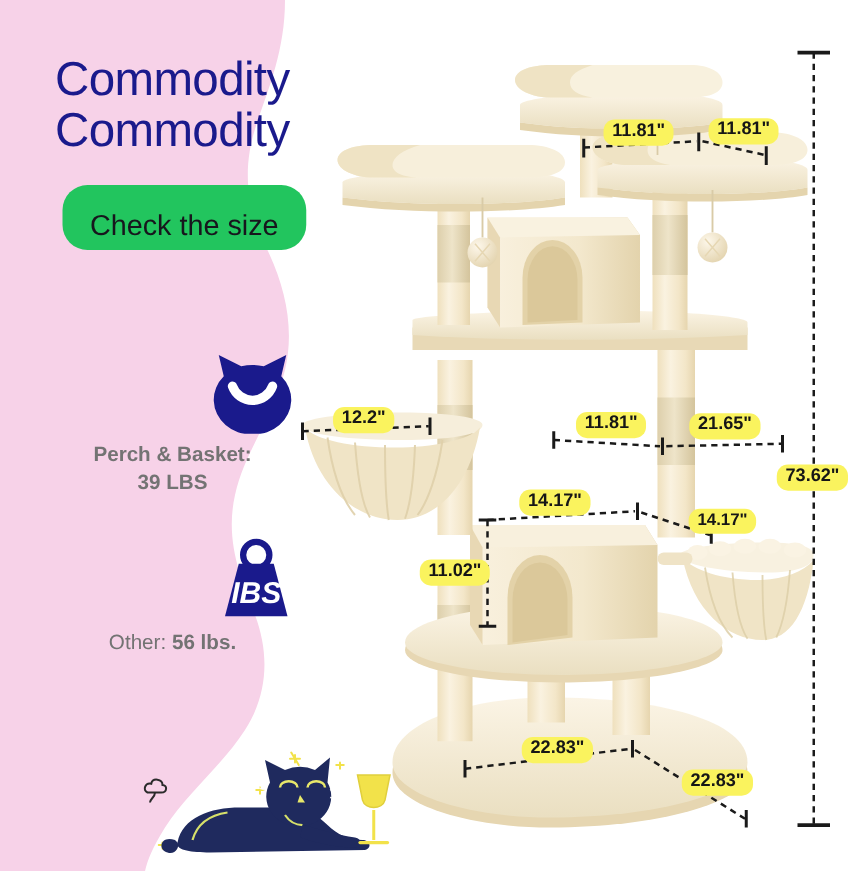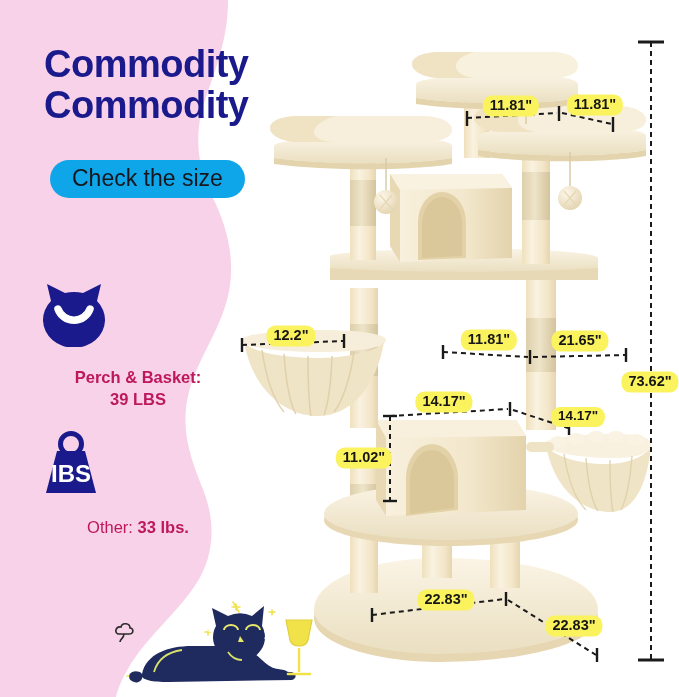--- a/index.html
+++ b/index.html
@@ -11,37 +11,37 @@
     position:relative;
   }
   #stage{position:absolute;left:0;top:0;width:679px;height:697px;overflow:hidden;background:#fff;}
 
   
   .blob{position:absolute;left:0;top:0;width:340px;height:697px;}
 
   
   .title{
     position:absolute;left:44px;top:44px;width:250px;
-    color:#1a1a8c;font-weight:bold;font-size:38px;line-height:1.08;
+    color:#1a1a8c;font-weight:normal;font-size:38px;line-height:1.08;
     letter-spacing:-0.5px;
   }
   .title .l2{display:block;}
   .pill{
-    position:absolute;left:50px;top:160px;
-    background:#0ea5e9;border-radius:20px;
-    padding:7px 22px 8px 22px;
+    position:absolute;left:50px;top:148px;
+    background:#22c55e;border-radius:20px;
+    padding:21px 22px 8px 22px;
     color:#17161d;font-size:23px;line-height:1;
     white-space:nowrap;
   }
   .spec{position:absolute;width:200px;text-align:center;left:38px;}
   .spec.one{top:278px;}
   .spec.two{top:428px;}
-  .spec .ico{height:72px;display:flex;align-items:center;justify-content:flex-start;}
+  .spec .ico{height:72px;display:flex;align-items:center;justify-content:flex-end;font-style:italic;}
   .spec .cap{
-    margin-top:16px;color:#be185d;font-size:16.5px;line-height:1.35;font-weight:bold;
+    margin-top:3px;color:#737373;font-size:16.5px;line-height:1.35;font-weight:bold;
   }
   .spec .cap .light{font-weight:normal;}
 
   
   .tree{position:absolute;left:226px;top:18px;width:425px;height:660px;}
 
   
   .dims{position:absolute;left:0;top:0;width:679px;height:697px;pointer-events:none;}
   .dlabel{
     position:absolute;background:#faf35e;border-radius:9px;
@@ -95,21 +95,21 @@
 
   <div class="spec two">
     <div class="ico">
       <svg width="66" height="70" viewBox="0 0 66 70">
         <circle cx="33" cy="15" r="10.5" fill="none" stroke="#1a1a8c" stroke-width="5"></circle>
         <path d="M19,22 L47,22 L58,64 L8,64 Z" fill="#1a1a8c"></path>
         <text x="33" y="53" text-anchor="middle" fill="#ffffff" font-family="Liberation Sans, sans-serif" font-size="24" font-weight="bold">IBS</text>
       </svg>
     </div>
     <div class="cap">
-      <span class="light">Other: </span><span>33 lbs.</span>
+      <span class="light">Other: </span><span>56 lbs.</span>
     </div>
   </div>
 
   <svg class="tree" viewBox="0 0 425 660">
     <defs>
       <linearGradient id="plush" x1="0" y1="0" x2="1" y2="0">
         <stop offset="0%" stop-color="#efe0bd"></stop>
         <stop offset="35%" stop-color="#faf2e0"></stop>
         <stop offset="75%" stop-color="#f3e6c8"></stop>
         <stop offset="100%" stop-color="#e6d5ae"></stop>

